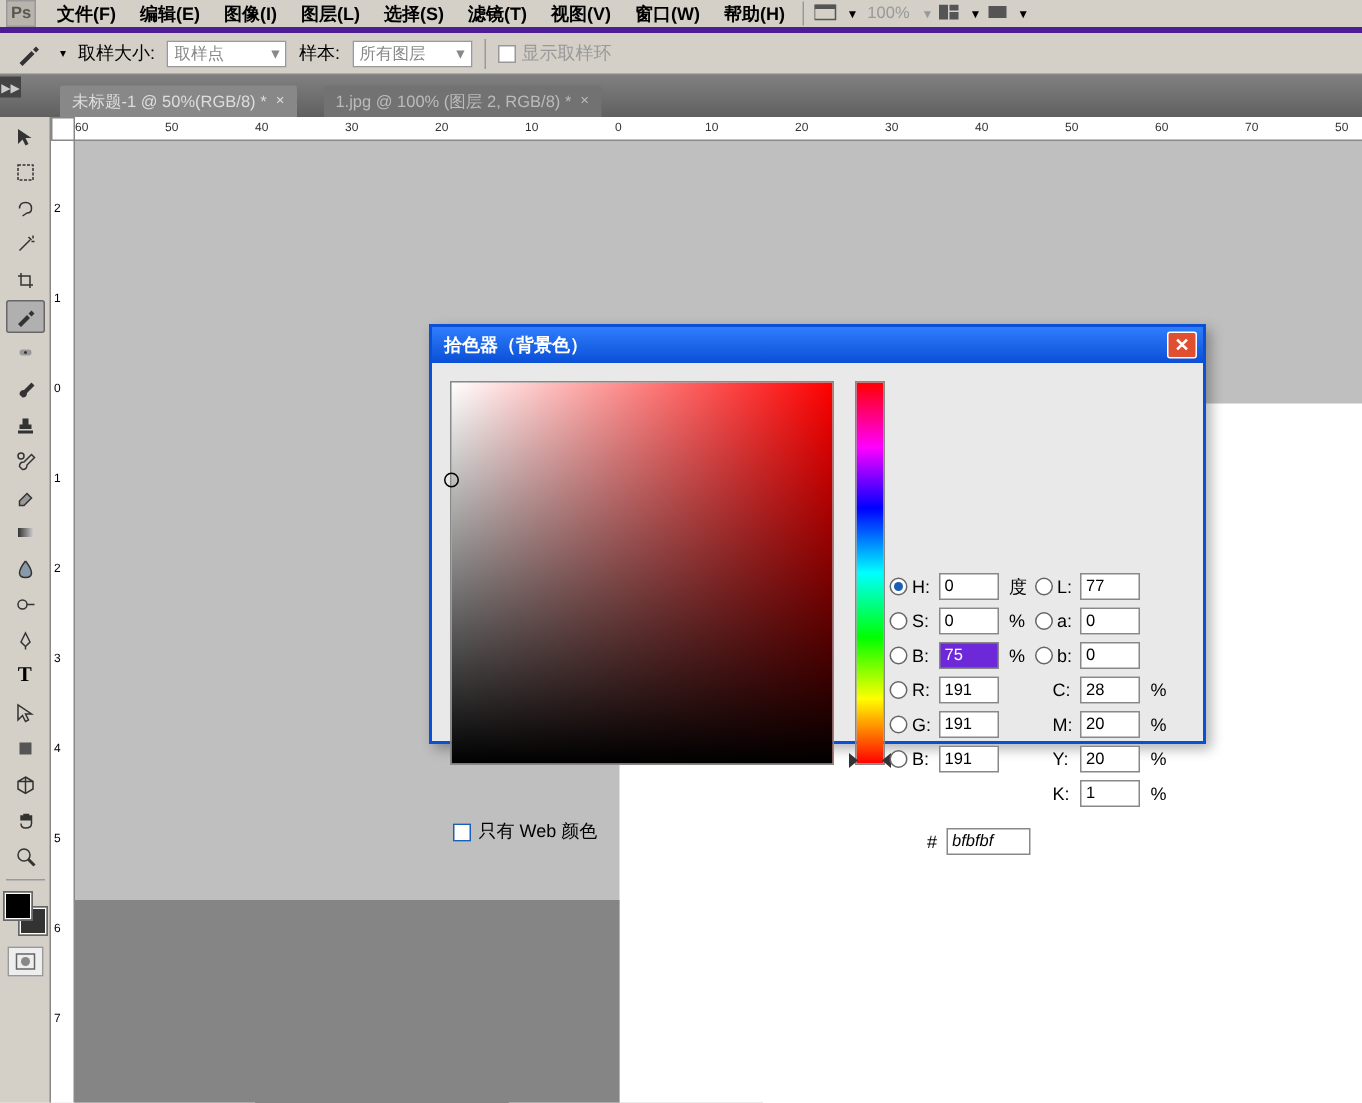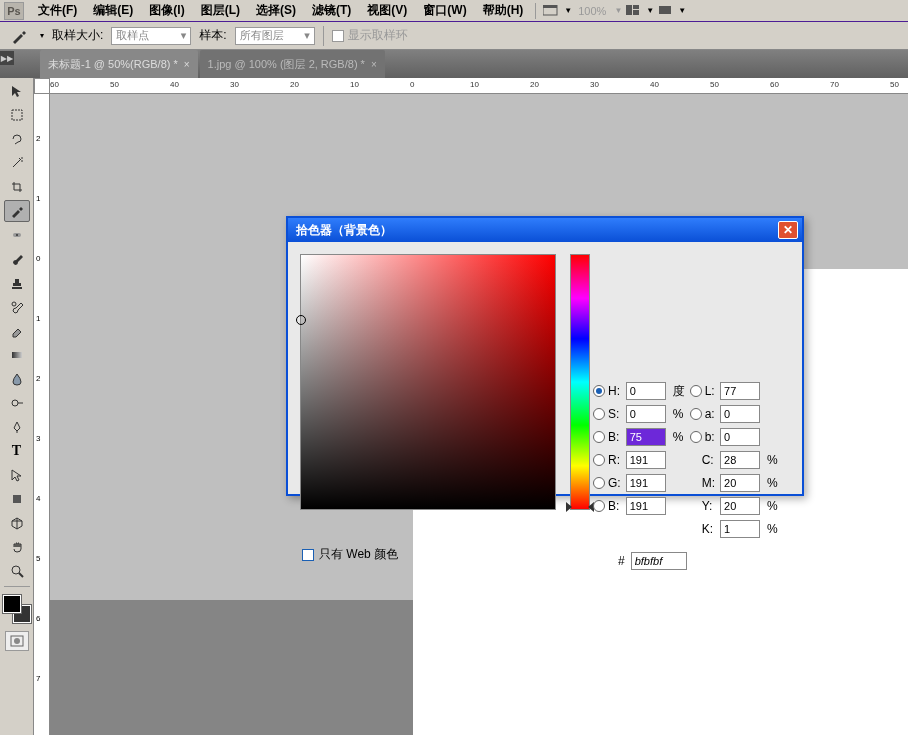--- a/index.html
+++ b/index.html
@@ -1,36 +1,36 @@
 <!DOCTYPE html>
 <html><head>
 <meta charset="utf-8">
 <style>
 * { margin: 0; padding: 0; box-sizing: border-box; font-family: "Microsoft YaHei", Arial, sans-serif; }
 body { background: #d4d0c8; overflow: hidden; width: 908px; height: 735px; position: relative; }
 
 
-.menubar { background: #d4d0c8; height: 22px; display: flex; align-items: center; padding: 0 4px; border-bottom: 1px solid #4c1d95; font-size: 12px; }
+.menubar { background: #d4d0c8; height: 22px; display: flex; align-items: center; padding: 0 4px; border-bottom: 4px solid #4c1d95; font-size: 12px; }
 .ps-logo { width: 20px; height: 18px; background: #b8b4ac; color: #5a5650; font-weight: bold; font-size: 11px; display: flex; align-items: center; justify-content: center; border: 1px solid #999; margin-right: 6px; }
 .menuitem { padding: 2px 8px; cursor: pointer; font-weight: bold; }
 .menu-divider { width: 1px; height: 16px; background: #999; margin: 0 4px; }
 .menu-icon { width: 18px; height: 16px; display: inline-flex; align-items: center; justify-content: center; margin: 0 2px; }
 .dropdown-arrow { font-size: 8px; margin-left: 2px; }
 .zoom-display { color: #999; font-size: 11px; margin: 0 6px; }
 
 
 .optionsbar { background: #d4d0c8; height: 28px; display: flex; align-items: center; padding: 0 8px; border-bottom: 1px solid #888; font-size: 12px; gap: 8px; }
 .tool-icon-display { width: 22px; height: 22px; display: flex; align-items: center; justify-content: center; }
 .opt-label { font-size: 12px; }
 .opt-select { background: #fff; border: 1px solid #999; width: 80px; height: 18px; font-size: 11px; display: flex; align-items: center; justify-content: space-between; padding: 0 4px; color: #888; }
 .opt-checkbox { width: 12px; height: 12px; border: 1px solid #999; background: #fff; margin-right: 4px; }
 .checkbox-label { color: #999; font-size: 12px; display: flex; align-items: center; }
 
 
-.tabbar { background: linear-gradient(#808080, #606060); height: 28px; display: flex; padding-left: 40px; font-size: 11px; }
+.tabbar { background: linear-gradient(#808080, #606060); height: 28px; display: flex; align-items: flex-end; padding-left: 40px; font-size: 11px; gap: 16px; }
 .tab-expand { position: absolute; left: 0; top: 51px; width: 14px; height: 14px; background: #444; color: #ccc; display: flex; align-items: center; justify-content: center; font-size: 8px; }
 .doctab { background: #888; color: #ddd; padding: 3px 8px; margin-right: 2px; display: flex; align-items: center; gap: 6px; border-top-left-radius: 2px; border-top-right-radius: 2px; cursor: pointer; }
 .doctab.active { background: #888; }
 .doctab.inactive { background: #727272; color: #bbb; }
 .tabclose { font-size: 10px; cursor: pointer; }
 
 
 .main { display: flex; height: 662px; }
 
 

